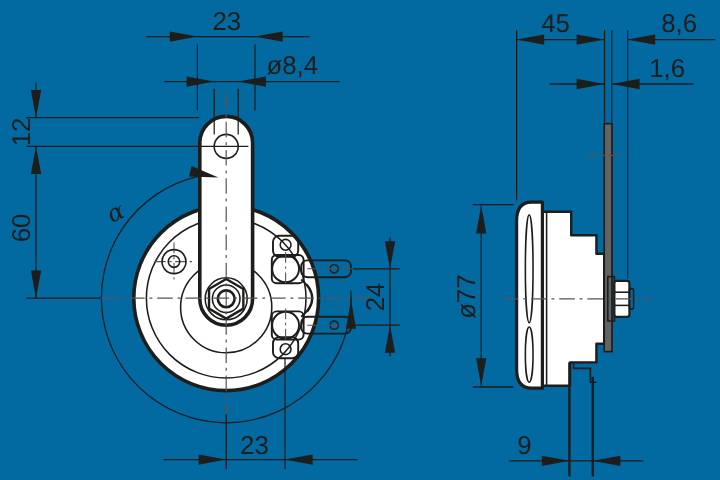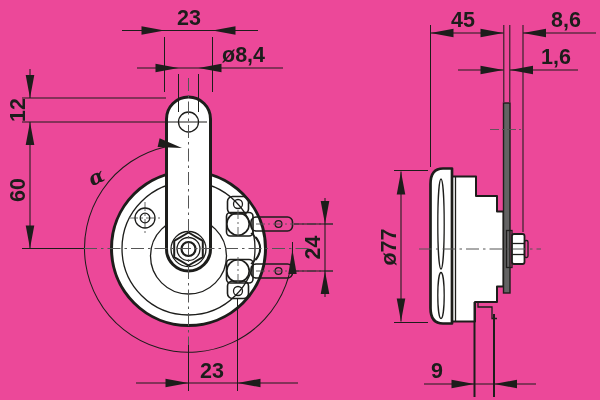--- a/index.html
+++ b/index.html
@@ -4,23 +4,22 @@
 <style>
   html, body {
     margin: 0;
     padding: 0;
     background: #ffffff;
   }
   .stage {
     width: 600px;
     height: 400px;
     position: relative;
-    background: #ec4899;
+    background: #0369a1;
     overflow: hidden;
-    font-weight: bold;
   }
   svg { display: block; }
   text {
     font-family: "Liberation Sans", "DejaVu Sans", sans-serif;
     font-size: 21.5px;
     fill: #1d1d1b;
   }
   text.alpha {
     font-size: 20px;
     font-style: italic;

